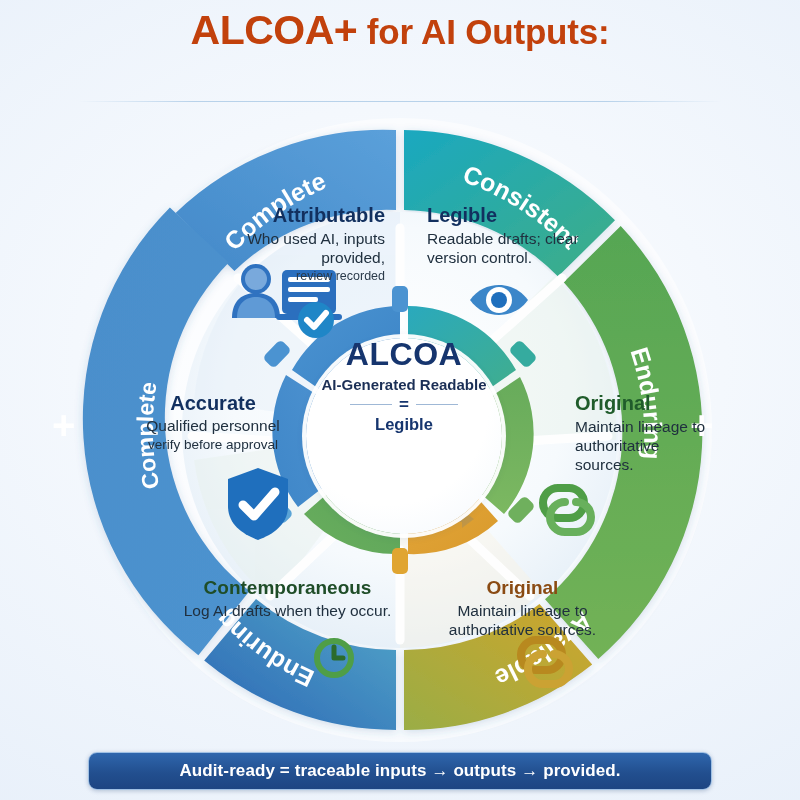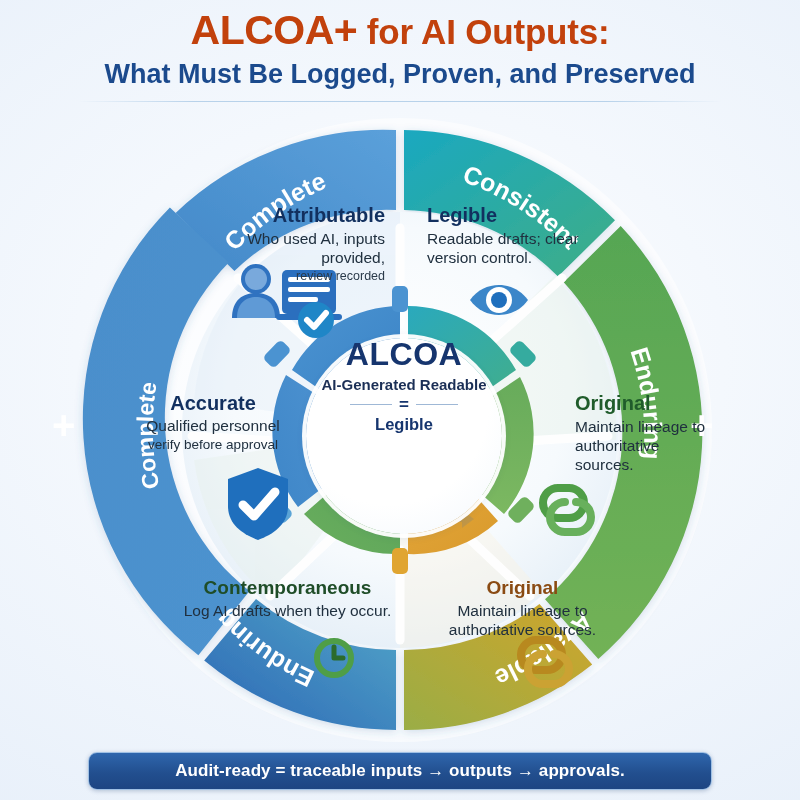--- a/index.html
+++ b/index.html
@@ -105,21 +105,20 @@
   #plus-left{left:52px;top:405px;color:#ffffff;}
   #plus-right{left:690px;top:405px;color:#ffffff;}
 </style>
 </head>
 <body>
 
 <div id="stage">
 
   <div class="title-wrap">
     <div class="title-1"><span class="lead">ALCOA+</span><span> for AI Outputs:</span></div>
-    <div class="title-2">What Must Be Logged, Proven, and Preserved</div>
   </div>
   <div class="title-rule"></div>
 
   <div class="wheel">
     <svg viewBox="0 0 716 640">
       <defs>
         <linearGradient id="gBlueTL" x1="0" y1="1" x2="1" y2="0">
           <stop offset="0" stop-color="#4389c9"></stop>
             <stop offset="1" stop-color="#5ba0da"></stop>
         </linearGradient>
@@ -362,16 +361,16 @@
     <div class="hub-sub">AI-Generated Readable</div>
     <div class="hub-eq">
       <span class="bar"></span>
       <span class="eq">=</span>
       <span class="bar"></span>
     </div>
     <div class="hub-sub2">Legible</div>
   </div>
 
   <div class="banner">
-    <span class="banner-text">Audit-ready = traceable inputs → outputs → approvals.</span>
+    <span class="banner-text">Audit-ready = traceable inputs → outputs → provided.</span>
   </div>
 
 </div>
 
 </body></html>

